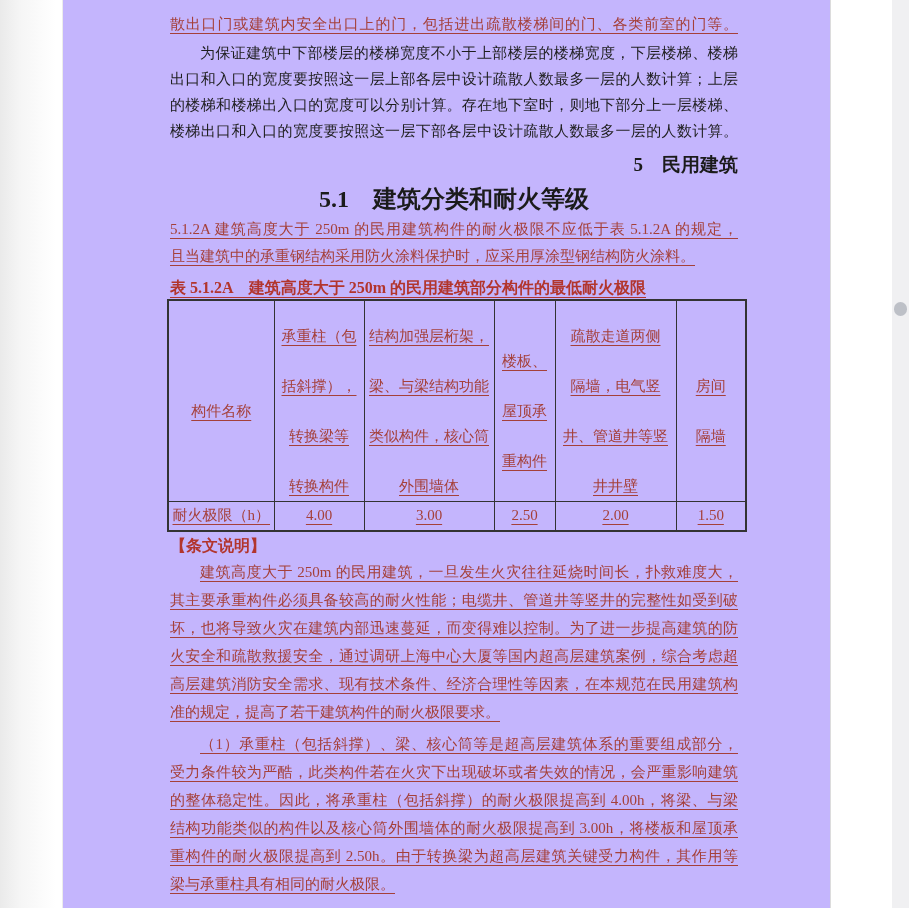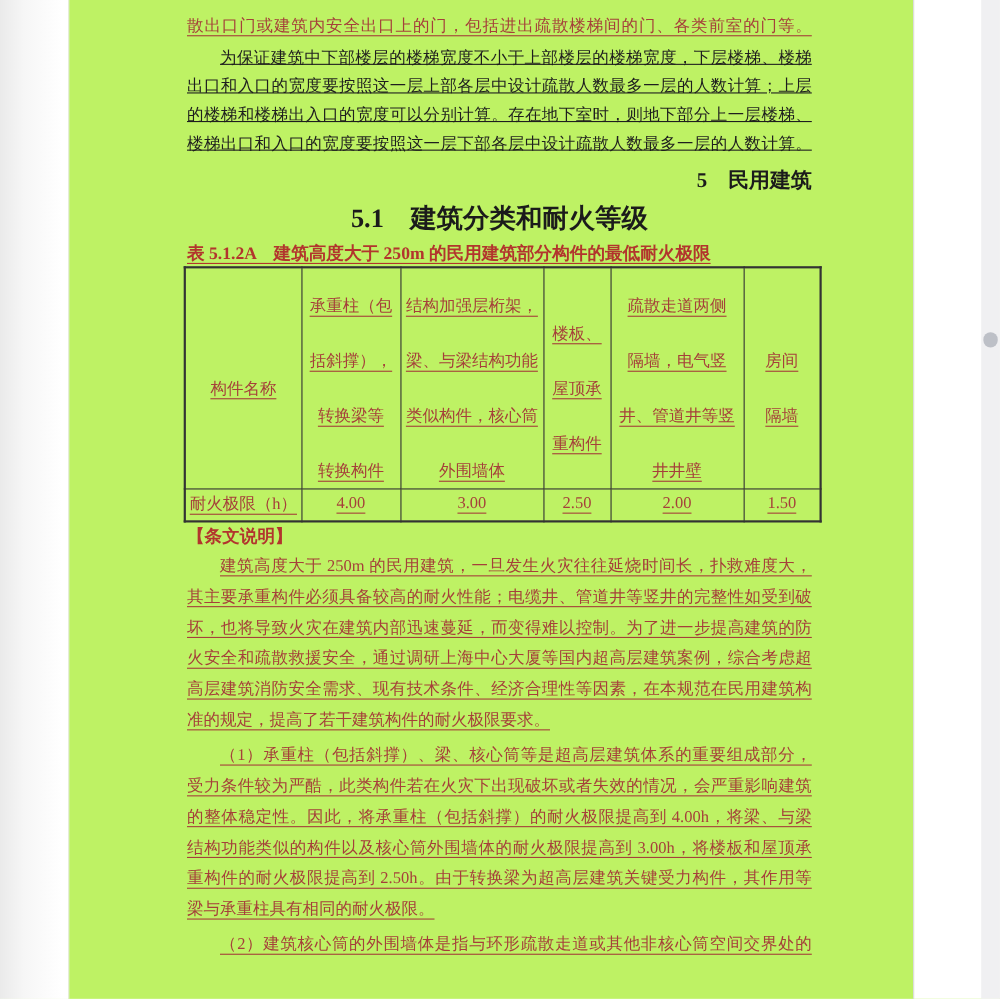--- a/index.html
+++ b/index.html
@@ -7,36 +7,36 @@
     width:909px; height:908px; overflow:hidden; position:relative;
     background:#ffffff;
     font-family:"Liberation Serif","DejaVu Serif",serif;
   }
   .left-shade {
     position:absolute; left:0; top:0; width:62px; height:908px;
     background:linear-gradient(to right,#eaeaea 0%, #f6f6f6 35%, #ffffff 90%);
   }
   .page {
     position:absolute; left:62px; top:0; width:769px; height:908px;
-    background:#bef264; box-sizing:border-box;
+    background:#c4b5fd; box-sizing:border-box;
     border-left:1px solid #ececec; border-right:1px solid #dcdcdc;
   }
   .content {
     position:relative; margin-left:107px; width:568px;
     font-size:15px; color:#1e1e1e;
   }
   .line { display:block; }
   .jl { text-align:justify; text-align-last:justify; text-justify:inter-character; }
   .rl { color:#a5403a; }
   .bl { color:#1e1e1e; }
   .un { text-decoration:underline; text-decoration-thickness:1px; text-underline-offset:4px; }
   .ind { text-indent:30px; }
 
   .intro { margin-top:12px; line-height:24px; }
-  .stairs { margin-top:4px;text-decoration:underline; }
+  .stairs { margin-top:4px; }
   .stairs .line { line-height:26px; }
   .chapter-heading {
     margin-top:8px; line-height:26px; font-size:19px; font-weight:bold;
     text-align:right; color:#1b1b1b;
   }
   .section-heading {
     margin-top:7px; line-height:28px; font-size:24px; font-weight:bold;
     text-align:center; color:#1b1b1b;
   }
   .clause { margin-top:3px; }
@@ -86,20 +86,24 @@
     <div class="stairs">
       <div class="line bl jl ind">为保证建筑中下部楼层的楼梯宽度不小于上部楼层的楼梯宽度，下层楼梯、楼梯</div>
       <div class="line bl jl">出口和入口的宽度要按照这一层上部各层中设计疏散人数最多一层的人数计算；上层</div>
       <div class="line bl jl">的楼梯和楼梯出入口的宽度可以分别计算。存在地下室时，则地下部分上一层楼梯、</div>
       <div class="line bl jl">楼梯出口和入口的宽度要按照这一层下部各层中设计疏散人数最多一层的人数计算。</div>
     </div>
 
     <div class="chapter-heading">5　民用建筑</div>
     <div class="section-heading">5.1　建筑分类和耐火等级</div>
 
+    <div class="clause">
+      <div class="line rl un jl">5.1.2A 建筑高度大于 250m 的民用建筑构件的耐火极限不应低于表 5.1.2A 的规定，</div>
+      <div class="line rl un">且当建筑中的承重钢结构采用防火涂料保护时，应采用厚涂型钢结构防火涂料。</div>
+    </div>
 
     <div class="tbl-title un">表 5.1.2A　建筑高度大于 250m 的民用建筑部分构件的最低耐火极限</div>
 
     <table class="firetable">
       <colgroup>
         <col style="width:106px">
           <col style="width:90px">
           <col style="width:130px">
         <col style="width:61px">
           <col style="width:121px">

